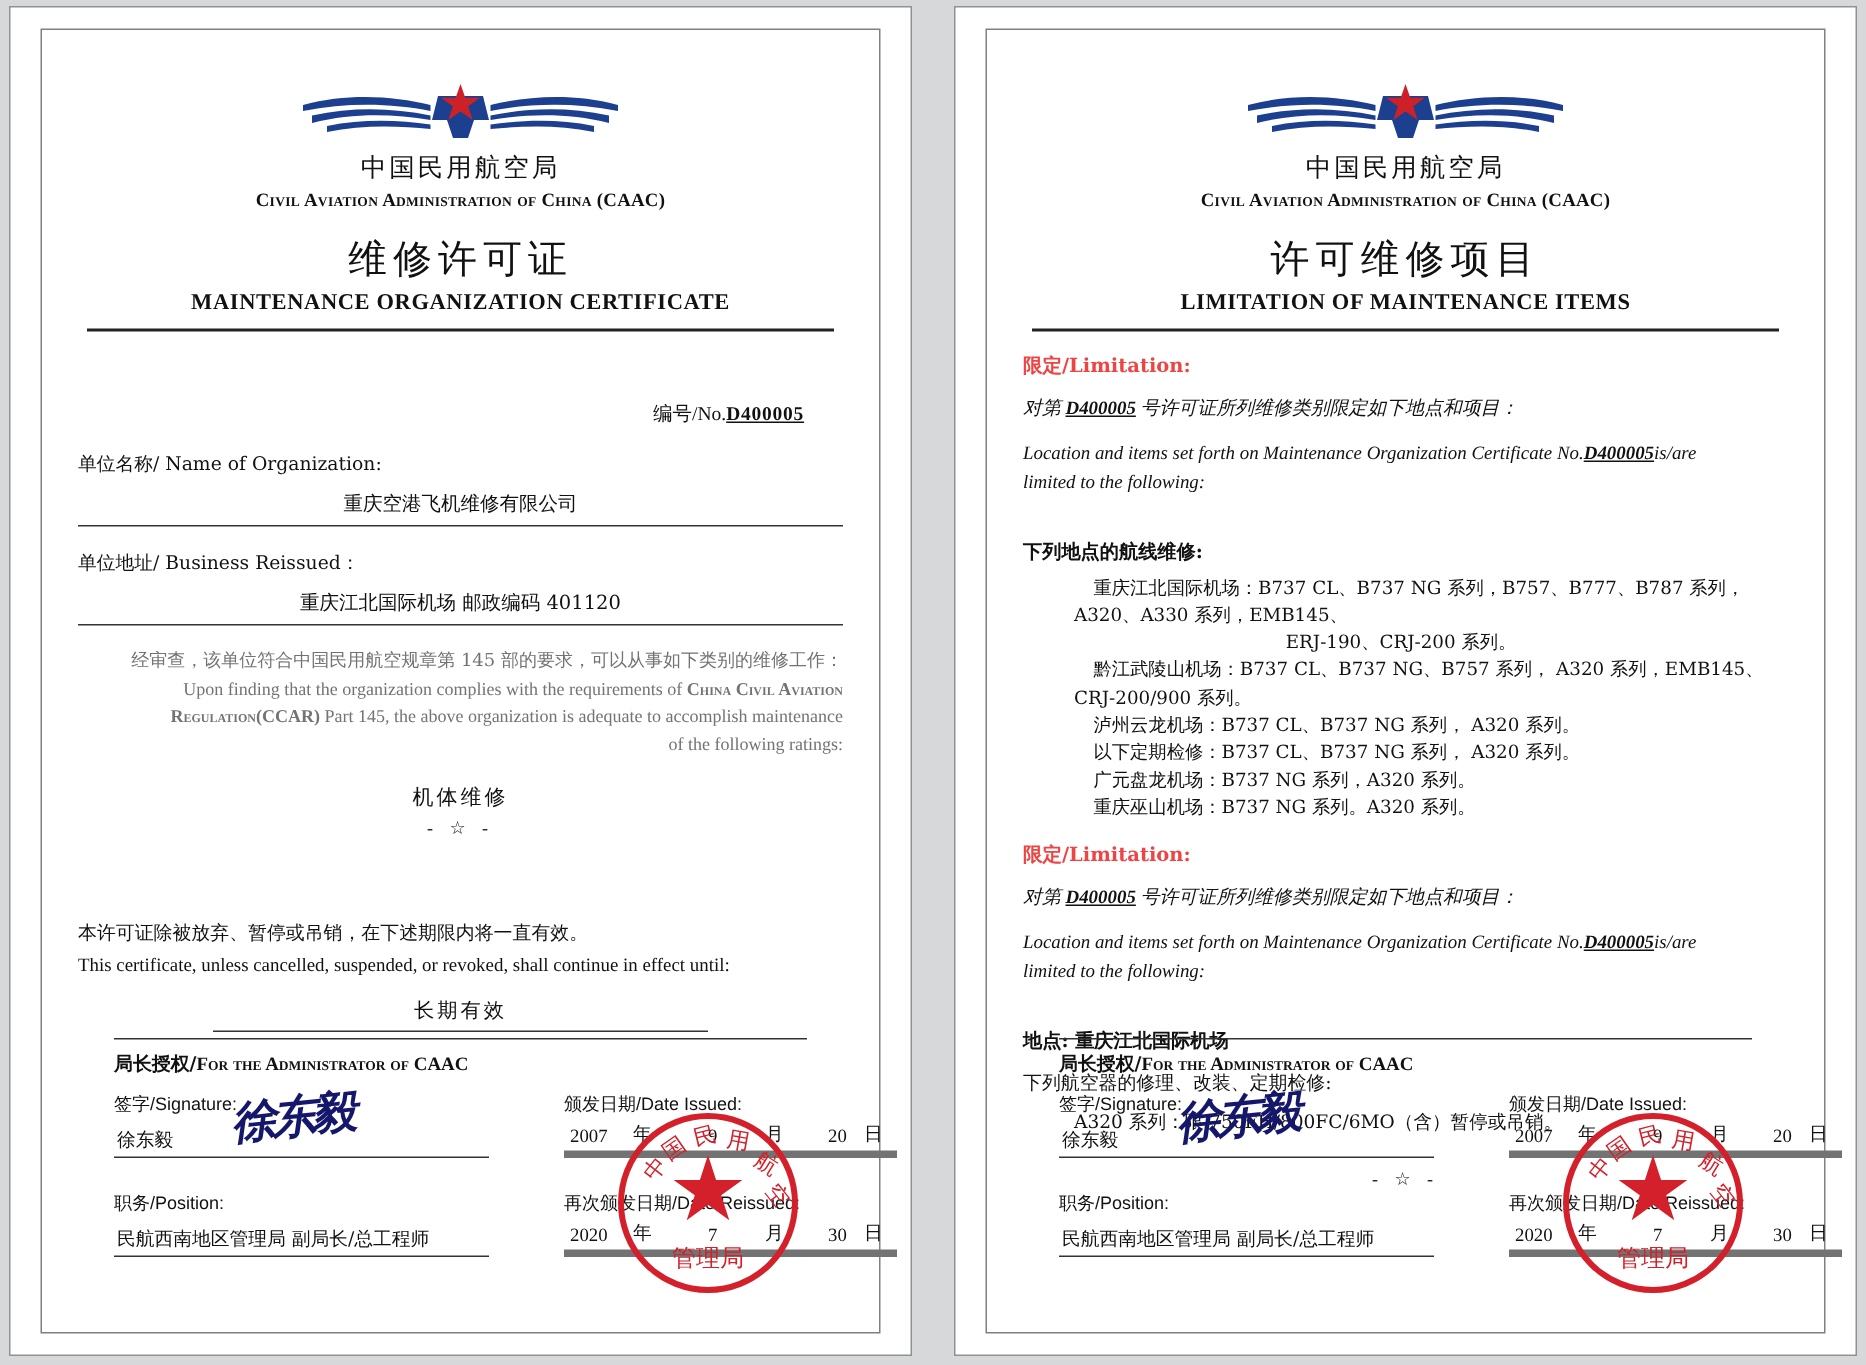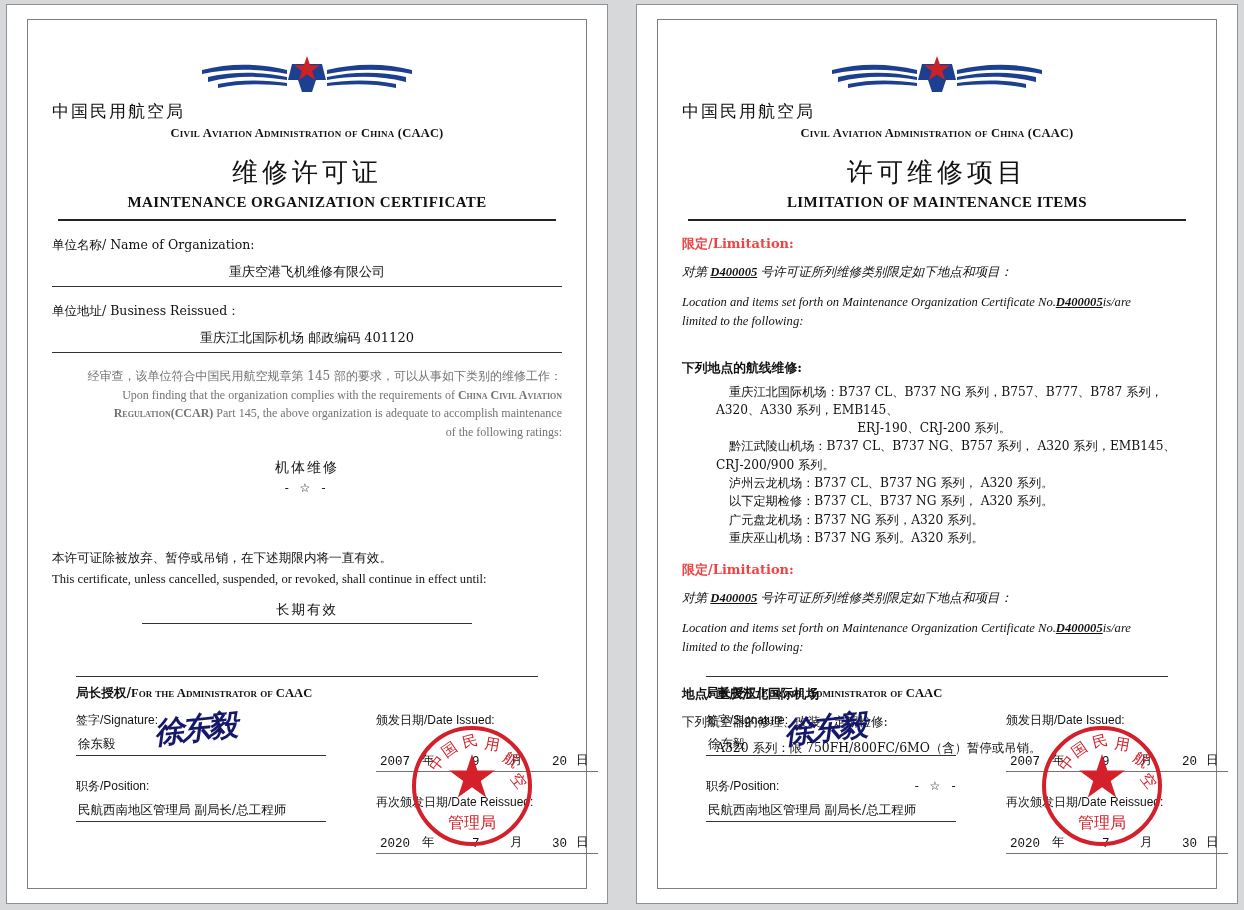--- a/index.html
+++ b/index.html
@@ -46,21 +46,21 @@
   
   .emblem {
     width: 100%;
     text-align: center;
     margin-top: 14px;
     height: 46px;
   }
   .emblem svg { display: inline-block; }
 
   .org-cn {
-    text-align: left;
+    text-align: center;
     font-size: 17px;
     letter-spacing: 2px;
     color: #111;
     margin-top: 4px;
     font-family: "DejaVu Serif", serif;
   }
   .org-en {
     text-align: center;
     font-size: 12.5px;
     font-weight: bold;
@@ -165,21 +165,21 @@
     width: 330px;
     margin: 4px auto 0 auto;
     border-bottom: 1px solid #333;
   }
 
   
   .sig-block {
     position: absolute;
     left: 24px;
     right: 24px;
-    bottom: 24px;
+    bottom: 8px;
   }
   .sig-rule {
     height: 1px;
     background: #333;
     margin-bottom: 8px;
   }
   .admin {
     font-size: 12.6px;
     font-weight: bold;
     color: #111;
@@ -218,28 +218,28 @@
     font-size: 30px;
     color: #15176b;
     font-family: "DejaVu Serif", serif;
     font-style: italic;
     font-weight: bold;
     letter-spacing: -3px;
     transform: rotate(-6deg);
     white-space: nowrap;
   }
   .date-row {
-    margin-top: 20px;
+    margin-top: 0;
     position: relative;
     width: 222px;
-    border-bottom: 1px solid #737373;
+    border-bottom: 5px solid #737373;
     height: 22px;
     font-size: 12.5px;
     color: #111;
-    font-family: Liberation Mono, monospace;
+    font-family: Liberation Serif, serif;
   }
   .date-row span.y { position: absolute; left: 4px; bottom: 2px; }
   .date-row span.ym { position: absolute; left: 46px; bottom: 2px; }
   .date-row span.mm { position: absolute; left: 96px; bottom: 2px; }
   .date-row span.md { position: absolute; left: 134px; bottom: 2px; }
   .date-row span.dd { position: absolute; left: 176px; bottom: 2px; }
   .date-row span.dl { position: absolute; left: 200px; bottom: 2px; }
   .gap { height: 22px; }
 
   
@@ -340,20 +340,23 @@
             <path d="M115 6 L118.2 15.2 L128 15.2 L120.1 20.9 L123.1 30 L115 24.4 L106.9 30 L109.9 20.9 L102 15.2 L111.8 15.2 Z" fill="#cc2127"></path>
           </svg>
         </div>
 
         <div class="org-cn">中国民用航空局</div>
         <div class="org-en">Civil Aviation Administration of China (CAAC)</div>
         <div class="title-cn">维修许可证</div>
         <div class="title-en">MAINTENANCE ORGANIZATION CERTIFICATE</div>
         <div class="rule"></div>
 
+        <div class="cert-no">
+          <span>编号/No.</span><span class="num">D400005</span>
+        </div>
 
         <div class="field">
           <span class="cn">单位名称/ Name of Organization:</span>
         </div>
         <div class="field-value">重庆空港飞机维修有限公司</div>
         <div class="line"></div>
 
         <div class="field">
           <span class="cn">单位地址/ Business Reissued：</span>
         </div>

